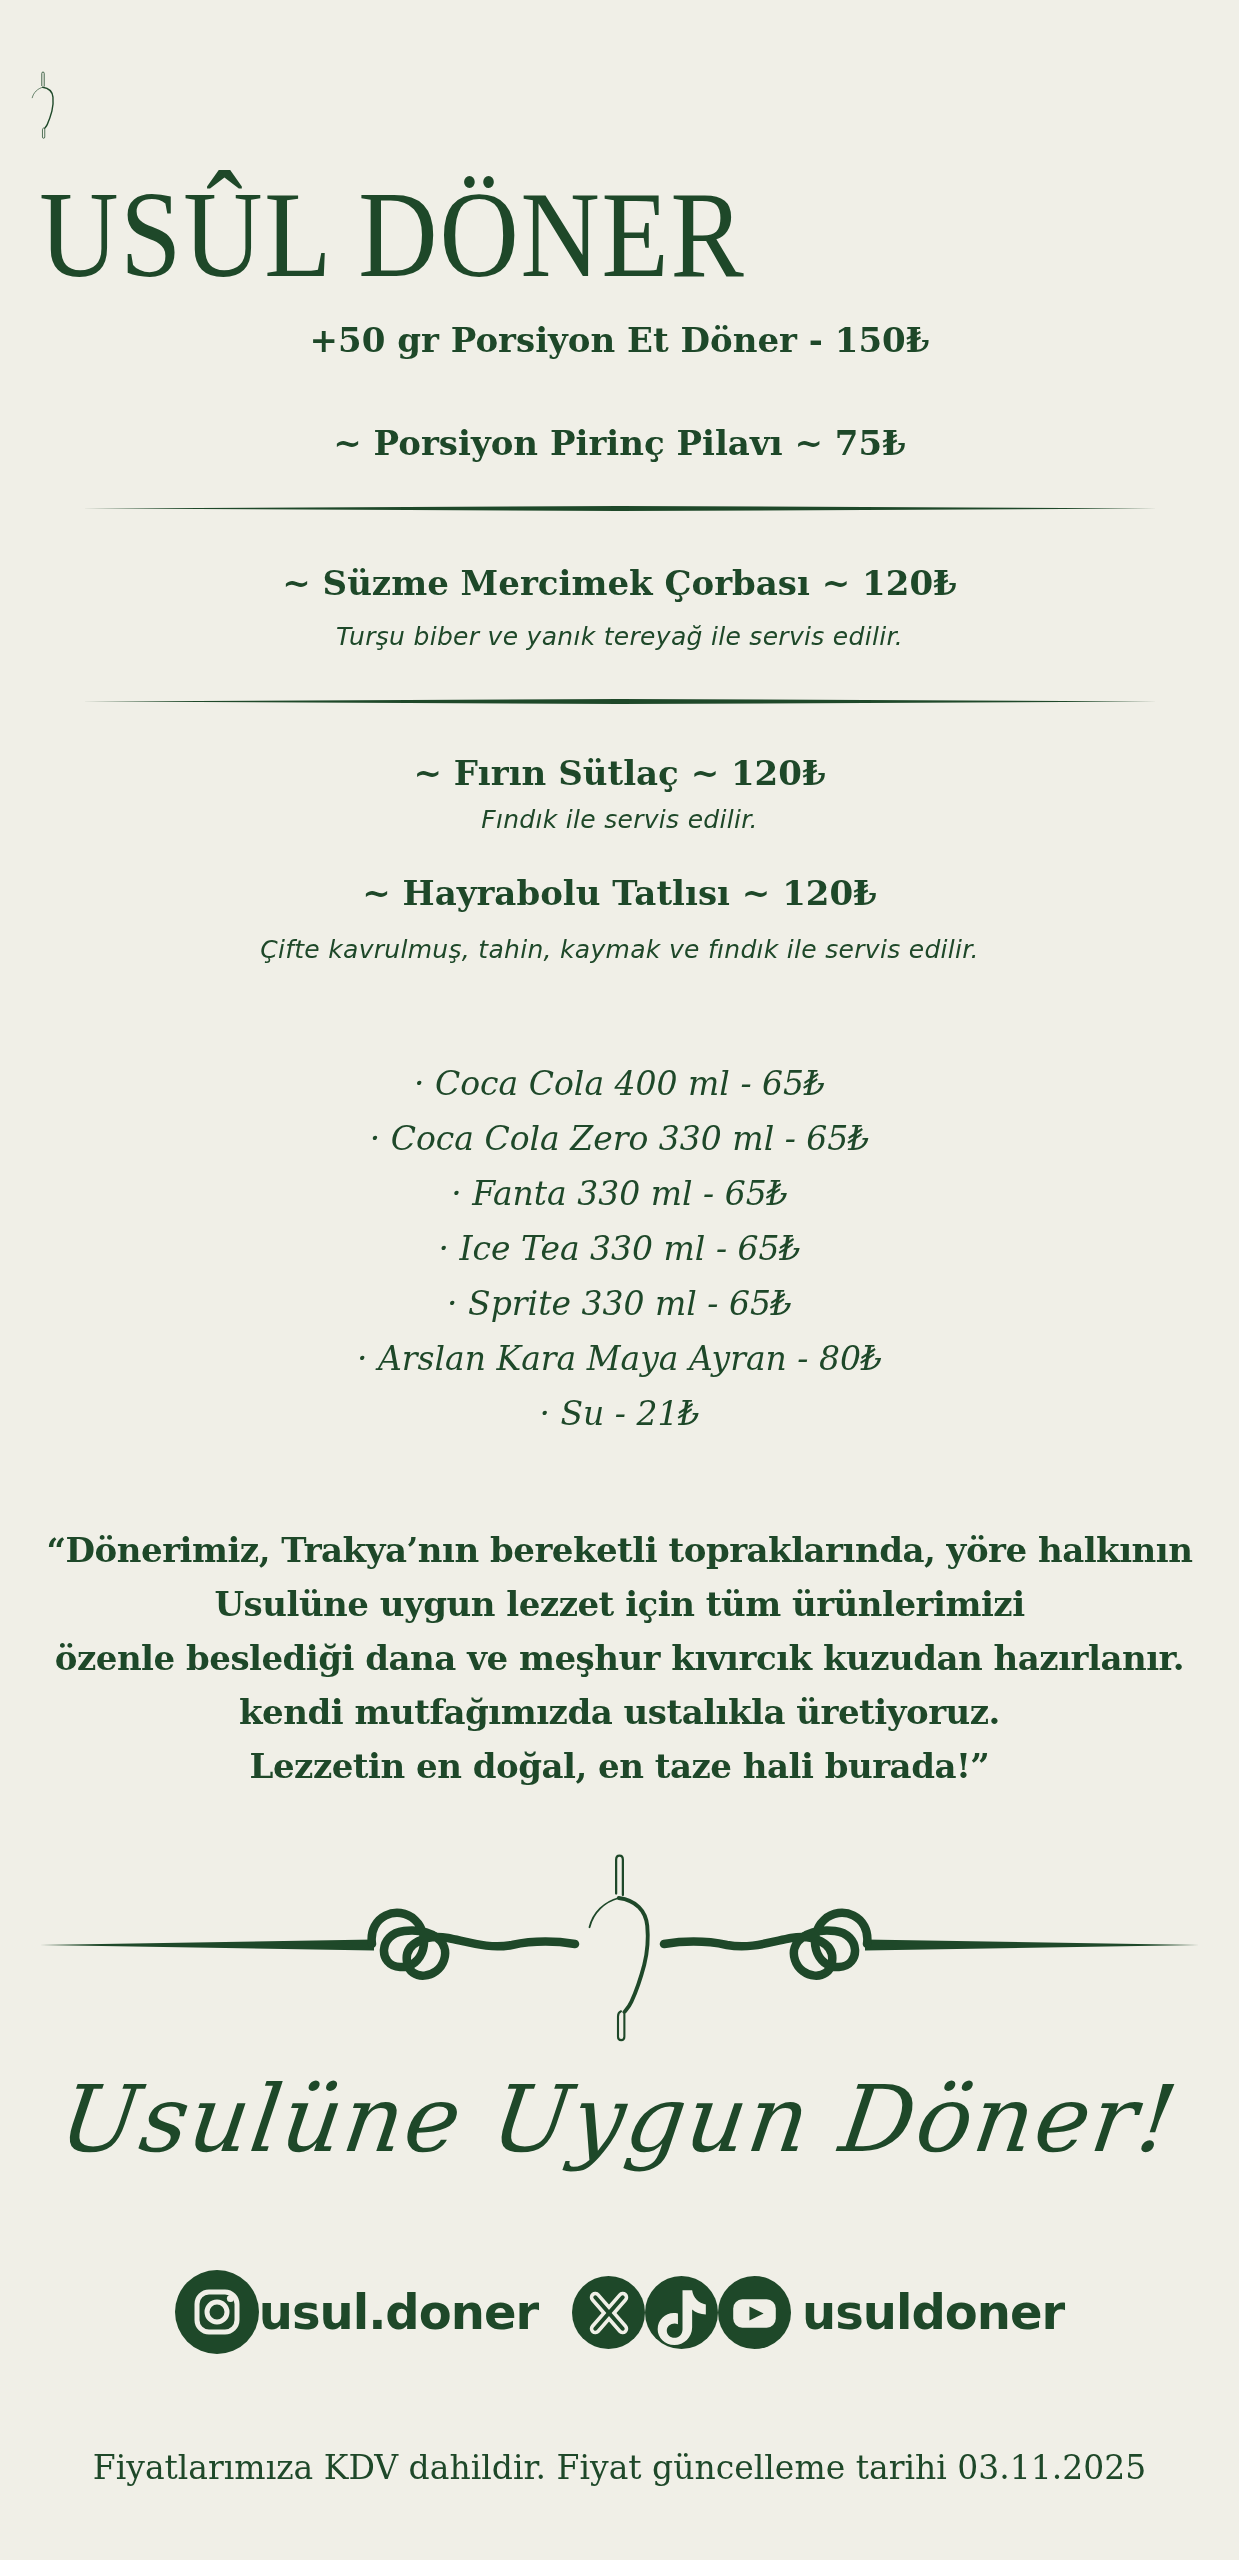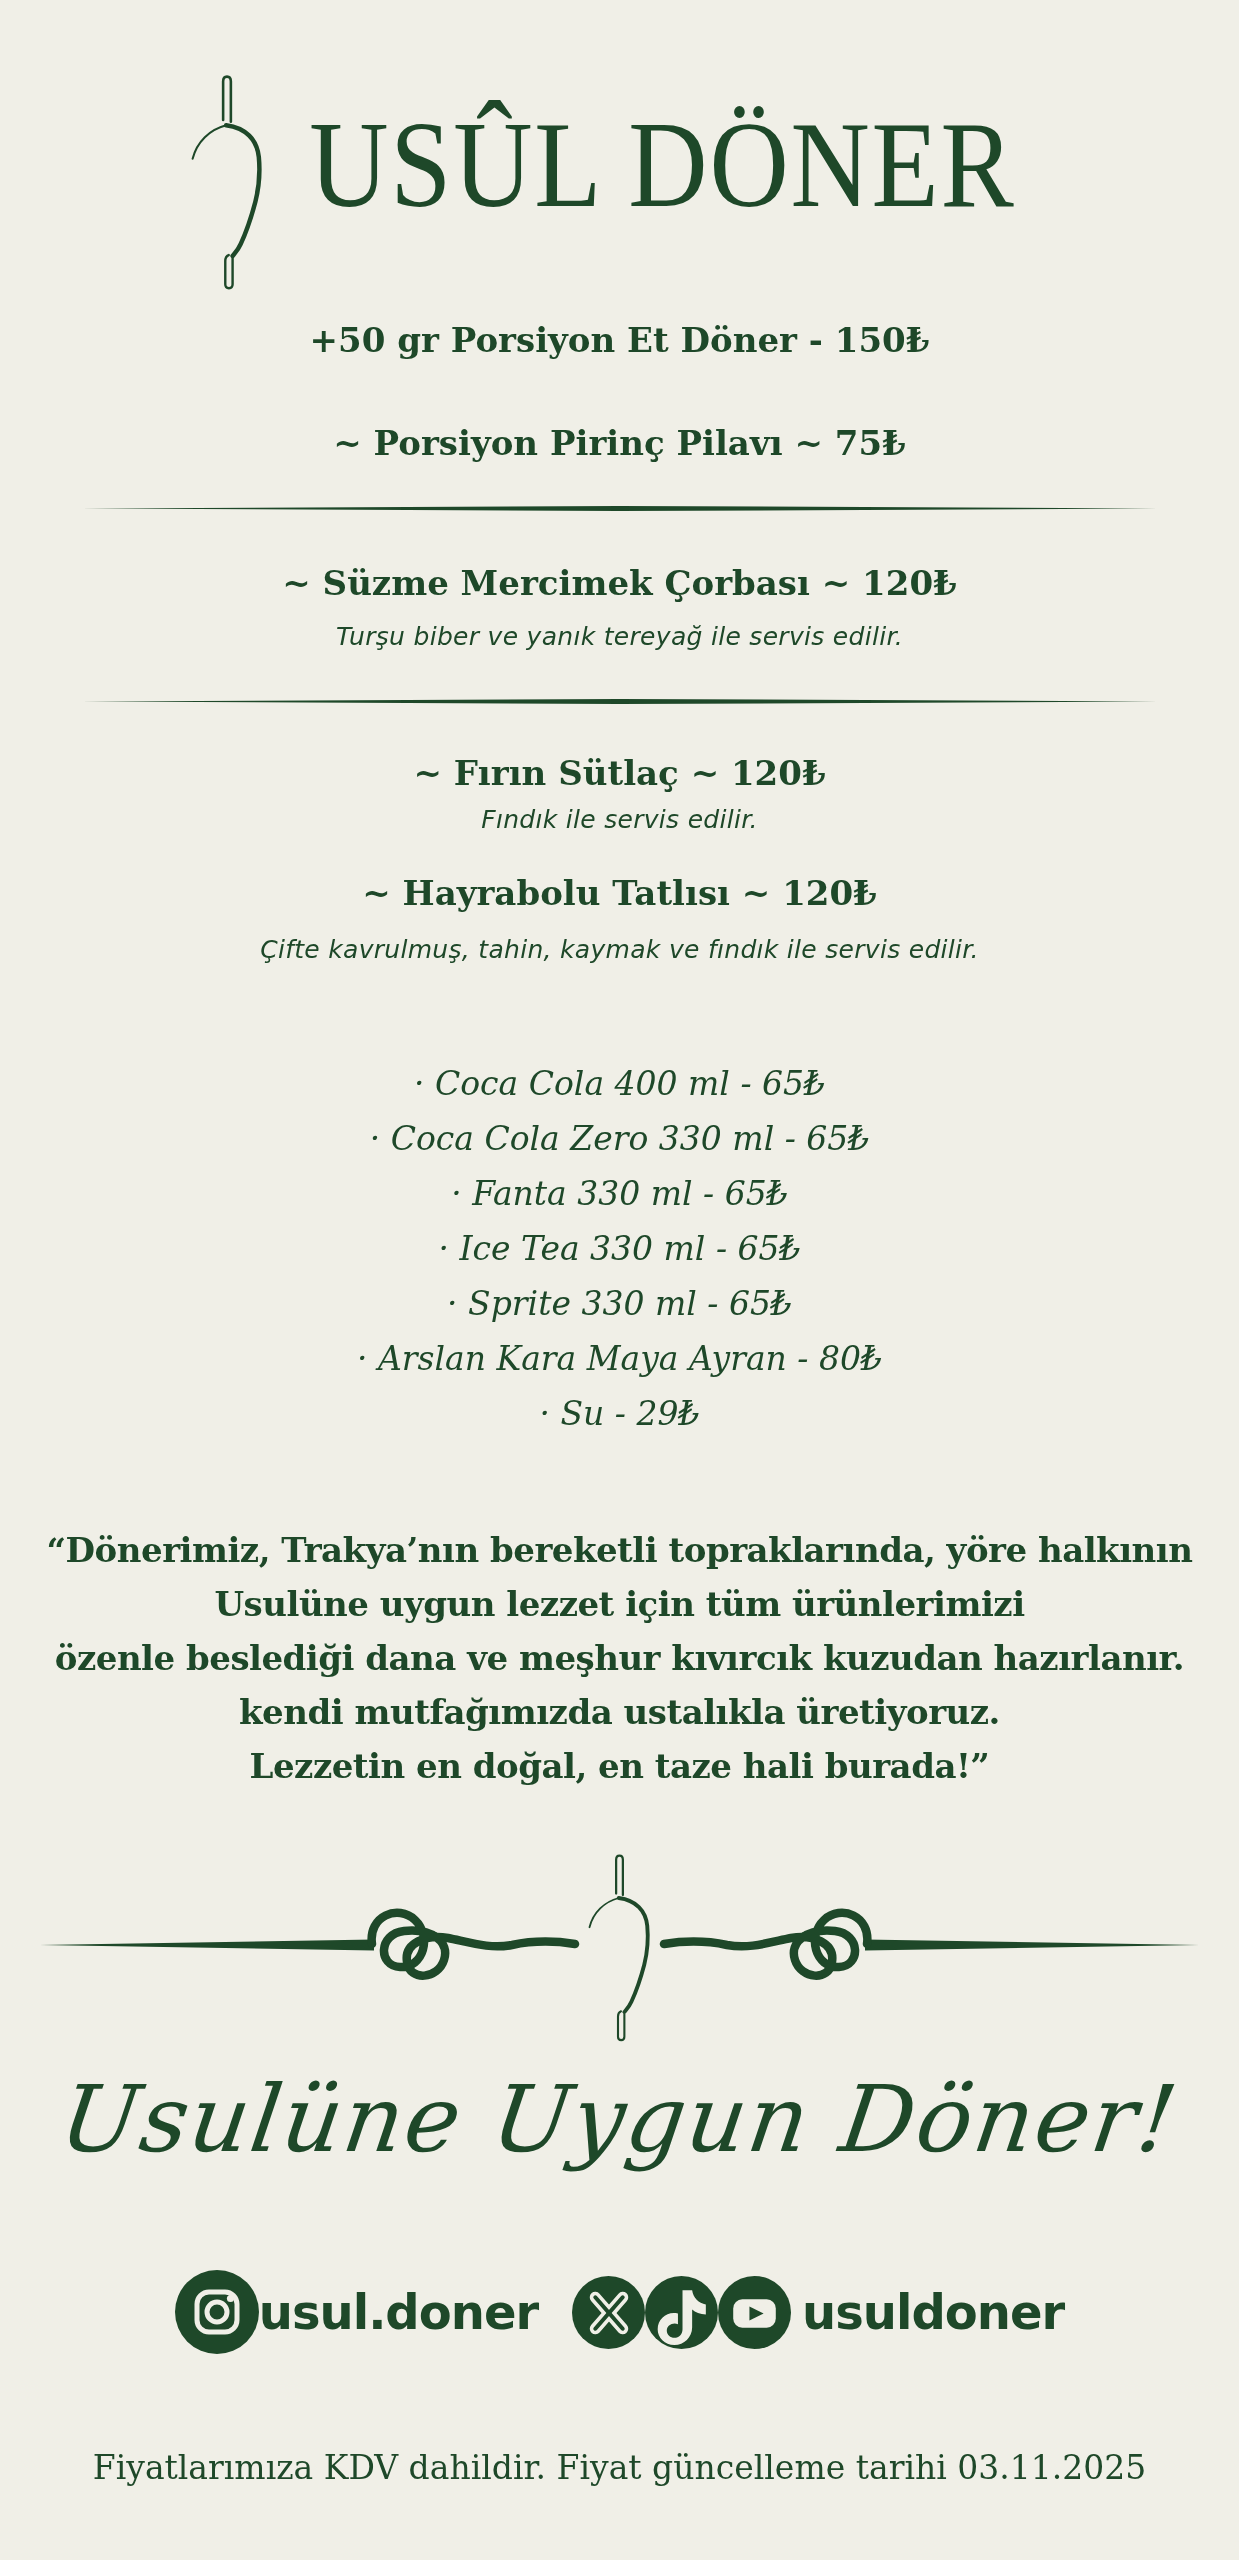--- a/index.html
+++ b/index.html
@@ -4,21 +4,21 @@
 <style>
   html,body{margin:0;padding:0;background:#f0efe7;}
   .page{position:relative;width:1239px;height:2560px;margin:0 auto;background:#f0efe7;
         color:#1e4829;font-family:"DejaVu Serif",serif;overflow:hidden;}
   .center{position:absolute;left:0;right:0;text-align:center;white-space:nowrap;}
   .slab{font-family:"DejaVu Serif","DejaVu Sans",serif;font-weight:bold;}
   .item{font-size:34px;line-height:40px;}
   .note{font-family:"DejaVu Sans","DejaVu Serif",sans-serif;font-style:italic;
         font-size:25px;line-height:32px;letter-spacing:0.3px;font-weight:normal;}
   .logo-row{position:absolute;top:70px;left:0;right:0;display:flex;justify-content:center;
-            align-items:flex-start;height:226px;}
+            align-items:flex-start;height:226px;flex-direction:column;}
   .logo-text{font-family:"Liberation Serif",serif;font-size:122px;line-height:1;
              letter-spacing:2px;transform:scaleX(0.9);transform-origin:center;
              margin-top:34px;white-space:nowrap;}
   .thin-divider{position:absolute;left:82px;width:1075px;height:7px;}
   .drinks-block{position:absolute;top:1056px;left:0;right:0;text-align:center;}
   .drink-line{font-family:"DejaVu Serif",serif;font-style:italic;font-size:33px;line-height:55px;}
   .quote-block{position:absolute;top:1523px;left:0;right:0;text-align:center;}
   .quote-line{font-family:"DejaVu Serif","DejaVu Sans",serif;font-weight:bold;
               font-size:34px;line-height:54px;letter-spacing:-0.5px;white-space:nowrap;}
   .ornament{position:absolute;top:1840px;left:0;width:1239px;height:210px;}
@@ -76,21 +76,21 @@
   <div class="center slab item" style="top:873px">~ Hayrabolu Tatlısı ~ 120₺</div>
   <div class="center note" style="top:934px">Çifte kavrulmuş, tahin, kaymak ve fındık ile servis edilir.</div>
 
   <div class="drinks-block">
     <div class="drink-line">· Coca Cola 400 ml - 65₺</div>
     <div class="drink-line">· Coca Cola Zero 330 ml - 65₺</div>
     <div class="drink-line">· Fanta 330 ml - 65₺</div>
     <div class="drink-line">· Ice Tea 330 ml - 65₺</div>
     <div class="drink-line">· Sprite 330 ml - 65₺</div>
     <div class="drink-line">· Arslan Kara Maya Ayran - 80₺</div>
-    <div class="drink-line">· Su - 29₺</div>
+    <div class="drink-line">· Su - 21₺</div>
   </div>
 
   <div class="quote-block">
     <div class="quote-line">“Dönerimiz, Trakya’nın bereketli topraklarında, yöre halkının</div>
     <div class="quote-line">Usulüne uygun lezzet için tüm ürünlerimizi</div>
     <div class="quote-line">özenle beslediği dana ve meşhur kıvırcık kuzudan hazırlanır.</div>
     <div class="quote-line">kendi mutfağımızda ustalıkla üretiyoruz.</div>
     <div class="quote-line">Lezzetin en doğal, en taze hali burada!”</div>
   </div>
 

